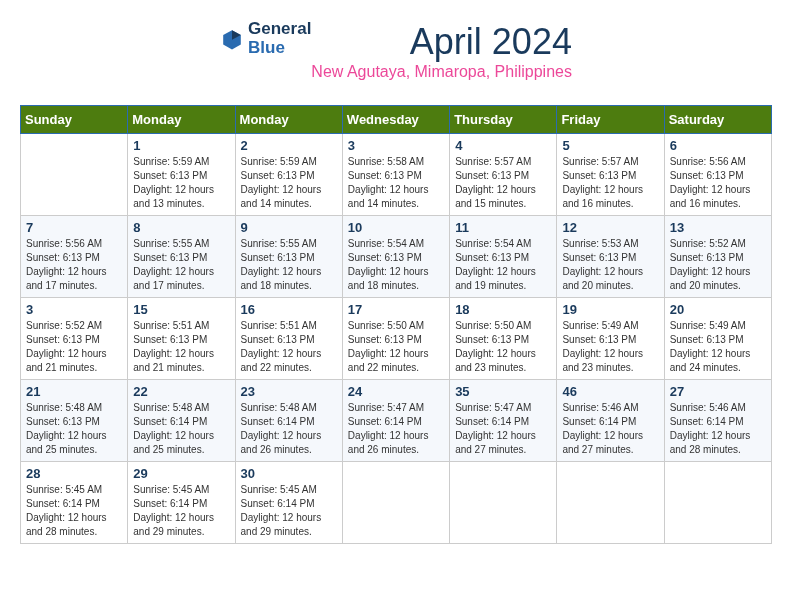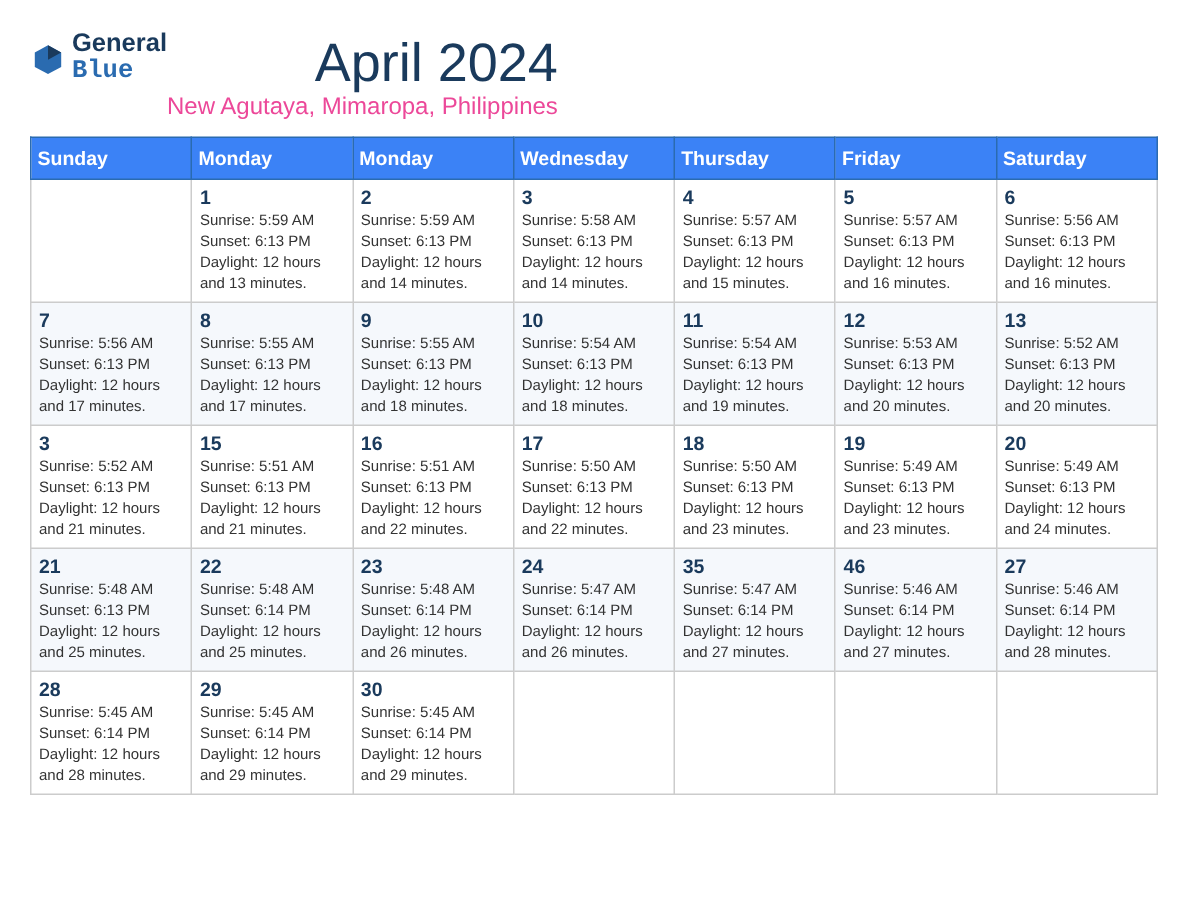--- a/index.html
+++ b/index.html
@@ -5,23 +5,23 @@
     * { box-sizing: border-box; margin: 0; padding: 0; }
     body {
       font-family: Arial, sans-serif;
       background: #fff;
       width: 792px;
       min-height: 612px;
       padding: 20px;
     }
     .header {
       display: flex;
-      justify-content: flex-start;
+      justify-content: center;
       align-items: flex-start;
-      margin-bottom: 10px;
+      margin-bottom: 24px;
     }
     .logo {
       display: flex;
       align-items: center;
       gap: 4px;
     }
     .logo-icon {
       width: 24px;
       height: 24px;
     }
@@ -38,21 +38,21 @@
       font-size: 16px;
       color: #ec4899;
       font-weight: normal;
     }
     .calendar {
       width: 100%;
       border-collapse: collapse;
       font-size: 11px;
     }
     .calendar th {
-      background: #3b82f6;
+      background: #4d7c0f;
       color: #fff;
       padding: 6px 4px;
       text-align: left;
       font-size: 13px;
       font-weight: bold;
       border: 1px solid #2a6bb0;
     }
     .calendar td {
       border: 1px solid #ccc;
       vertical-align: top;
@@ -84,21 +84,21 @@
 <body>
 
 <div class="header">
   <div class="logo">
     <svg class="logo-icon" viewBox="0 0 30 30" xmlns="http://www.w3.org/2000/svg">
       <polygon points="15,4 26,10 26,22 15,28 4,22 4,10" fill="#2a6bb0"></polygon>
       <polygon points="15,4 26,10 15,16" fill="#1a3a5c"></polygon>
     </svg>
     <div>
       <div style="font-size:17px;font-weight:bold;color:#1a3a5c;line-height:1.1;">General</div>
-      <div style="font-size:17px;font-weight:bold;color:#2a6bb0;line-height:1.1;font-family:Liberation Mono, monospace;">Blue</div>
+      <div style="font-size:17px;font-weight:bold;color:#2a6bb0;line-height:1.1;">Blue</div>
     </div>
   </div>
   <div class="title-block">
     <div class="month-title">April 2024</div>
     <div class="location-title">New Agutaya, Mimaropa, Philippines</div>
   </div>
 </div>
 
 <table class="calendar">
   <thead>

